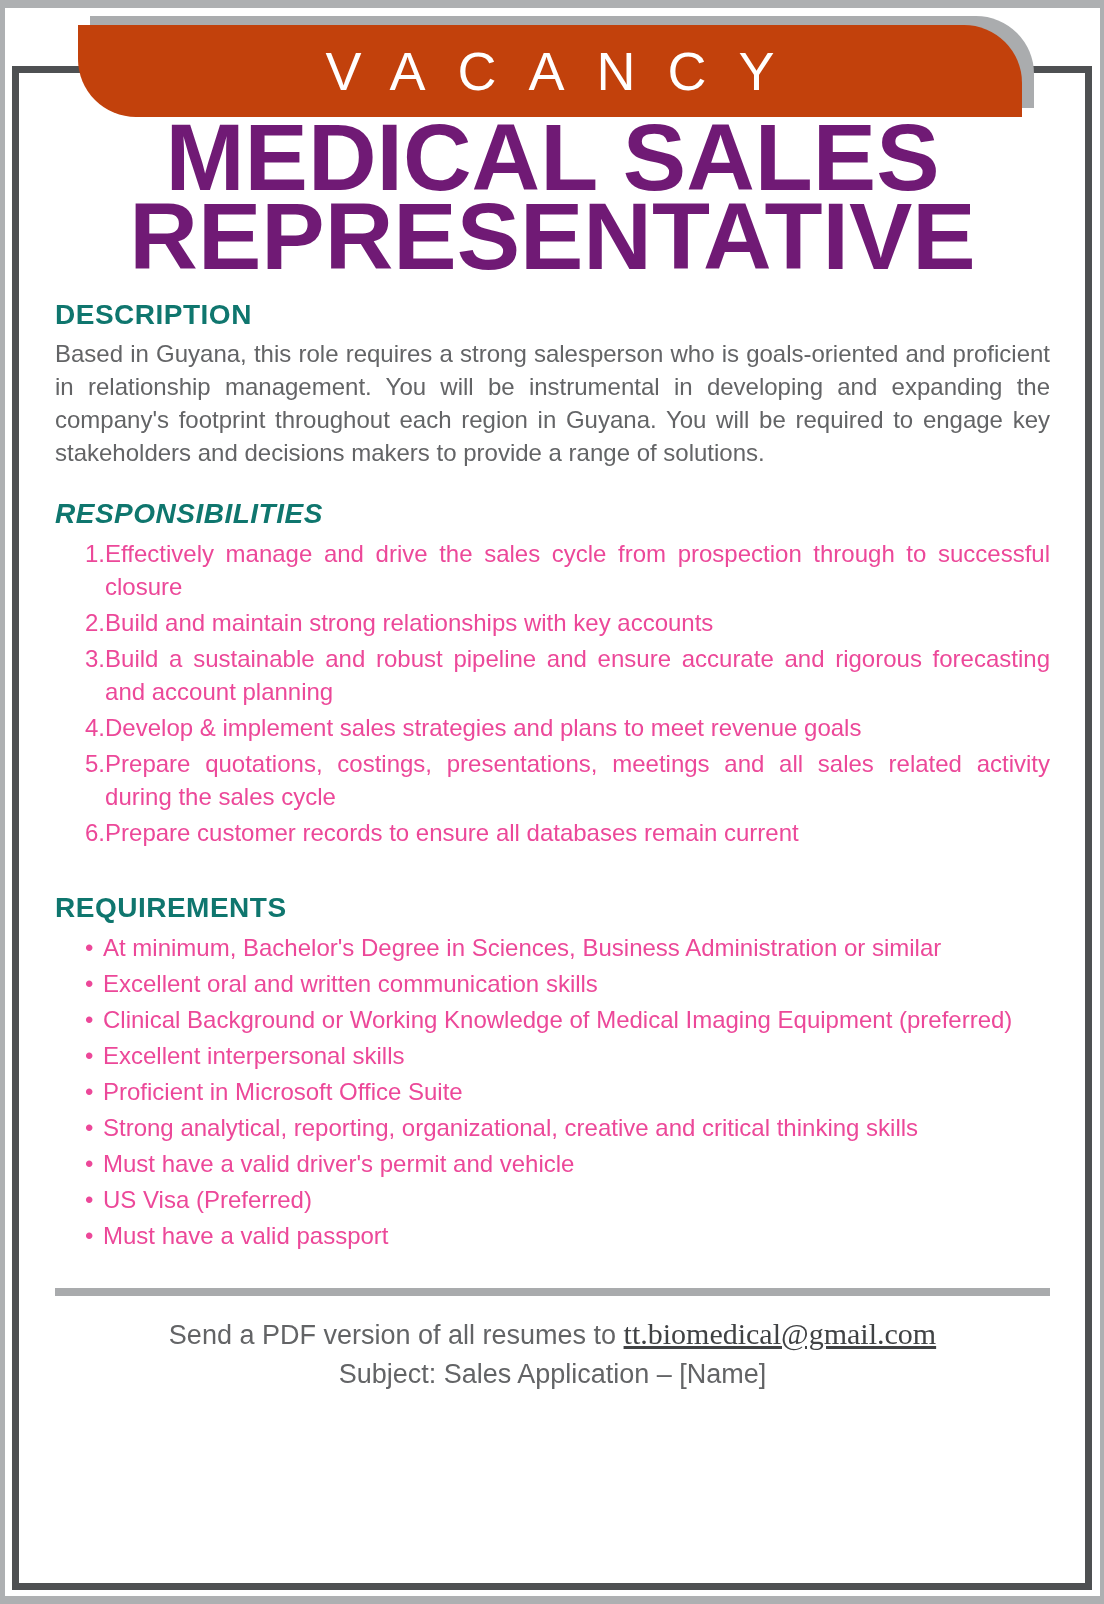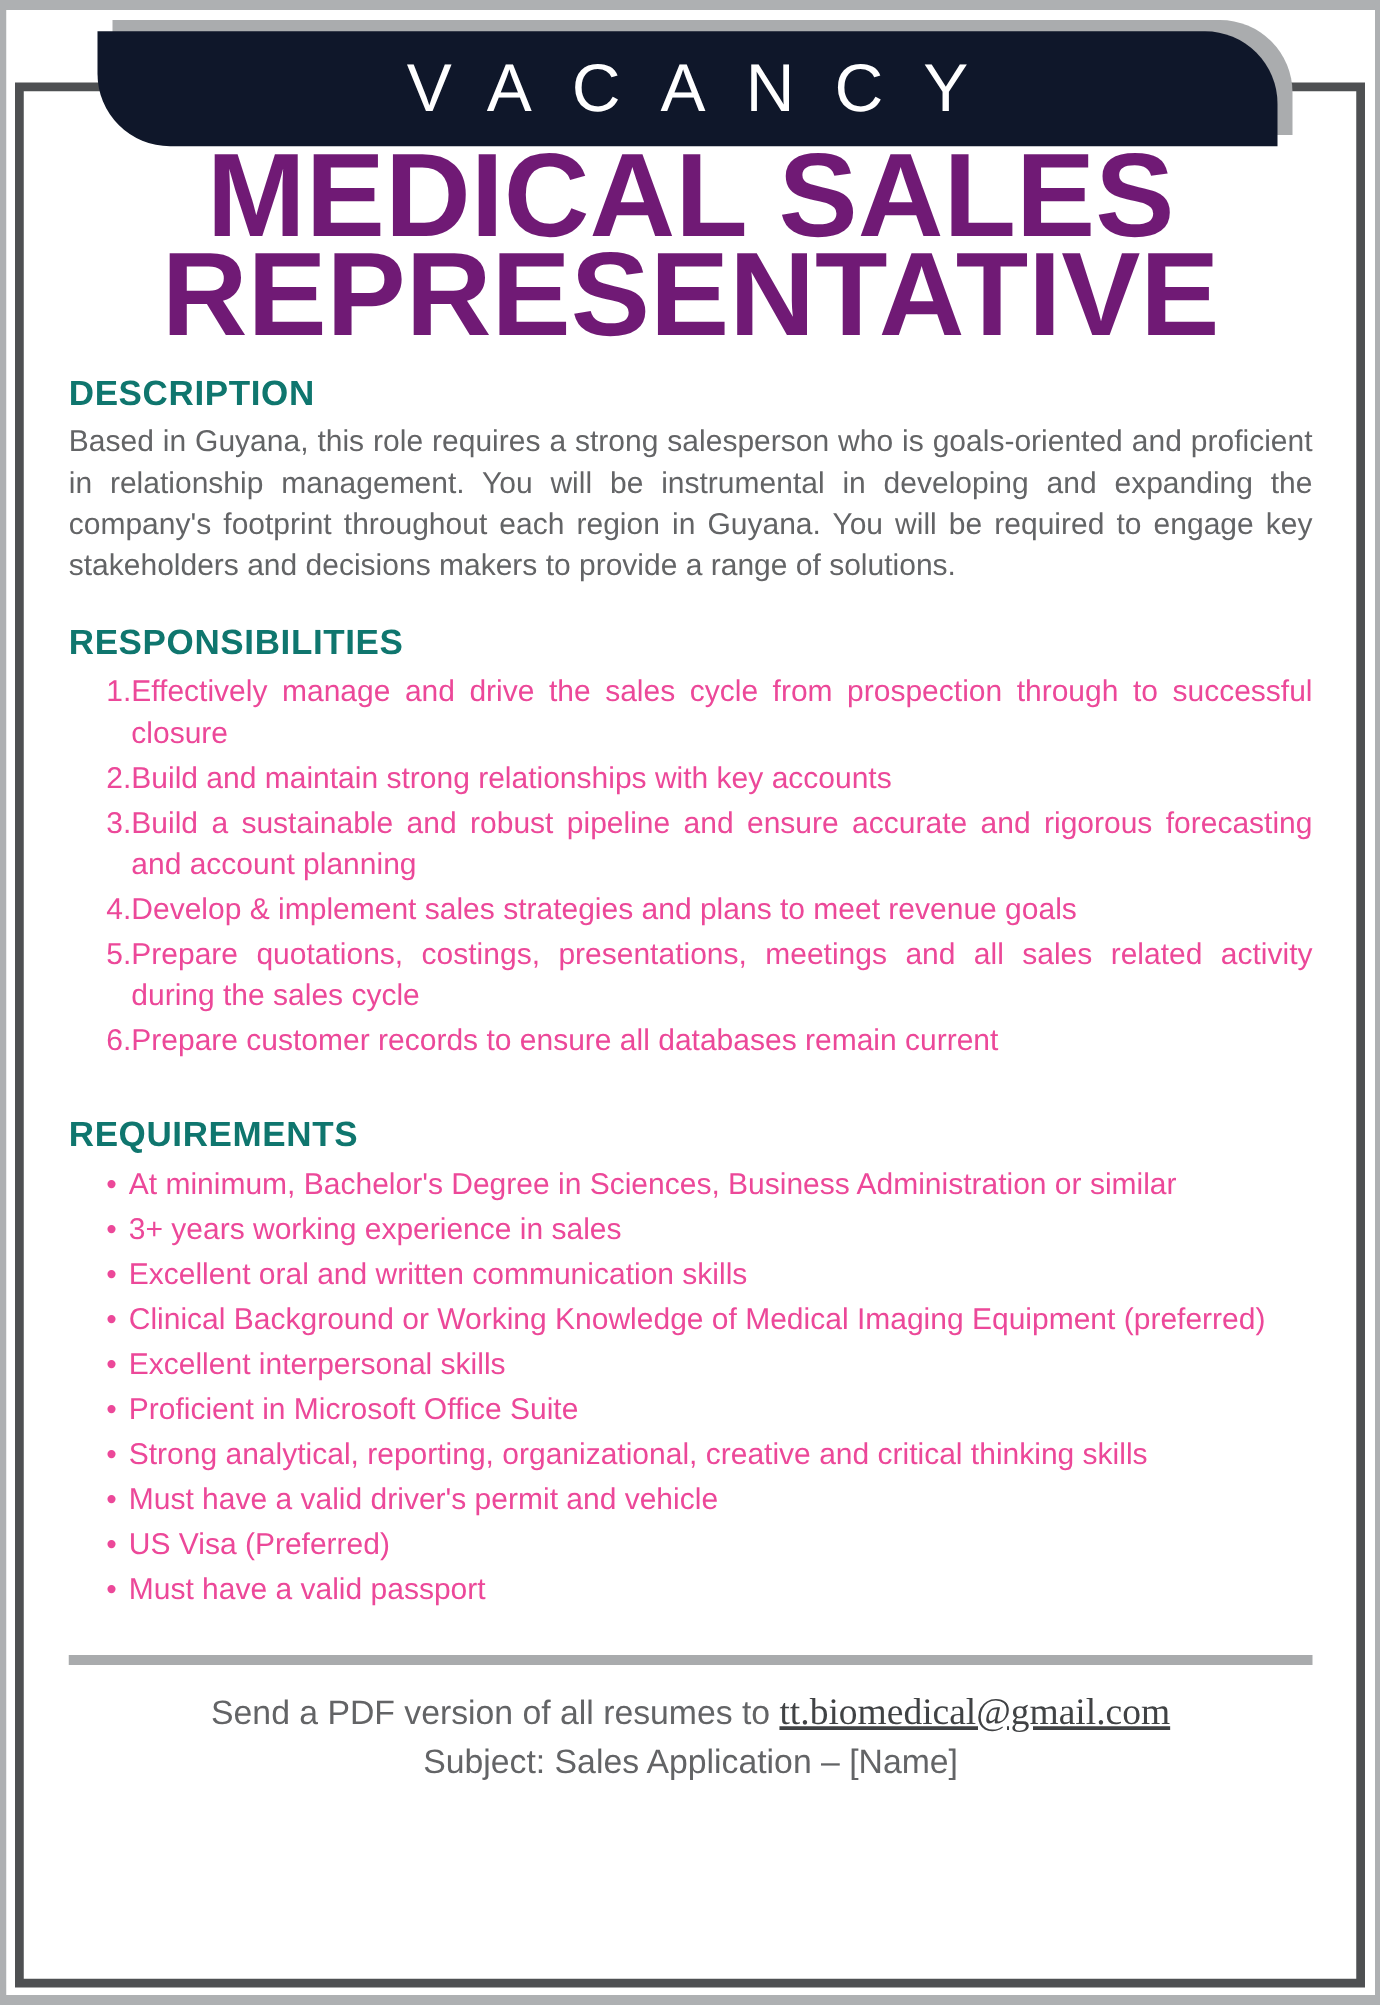--- a/index.html
+++ b/index.html
@@ -22,21 +22,21 @@
   }
   .banner-shadow{
     position:absolute;left:73px;top:17px;width:944px;height:92px;
     transform:translate(12px,-9px);
     background:#aaacae;
     border-radius:0 58px 0 58px;
     z-index:2;
   }
   .banner{
     position:absolute;left:73px;top:17px;width:944px;height:92px;
-    background:#0f172a;
+    background:#c2410c;
     border-radius:0 58px 0 58px;
     display:flex;align-items:center;justify-content:center;
     z-index:3;
   }
   .banner-label{
     color:#ffffff;
     font-size:54px;
     font-weight:400;
     letter-spacing:32px;
     text-indent:32px;
@@ -58,21 +58,21 @@
   .title span{display:block;}
   h2{
     margin:0;
     color:#0f766e;
     font-size:28px;
     font-weight:800;
     letter-spacing:.5px;
     line-height:34px;
   }
   .h-desc{margin-top:22px;}
-  .h-resp{margin-top:28px;}
+  .h-resp{margin-top:28px;font-style:italic;}
   .h-req{margin-top:42px;}
   .para{
     margin:5px 0 0 0;
     color:#636466;
     font-size:24px;
     line-height:33px;
     text-align:justify;
   }
   ol,ul{
     margin:6px 0 0 0;padding:0;
@@ -163,23 +163,20 @@
           <span>Prepare customer records to ensure all databases remain current</span>
         </li>
     </ol>
 
     <h2 class="h-req">REQUIREMENTS</h2>
     <ul>
       <li>
           <span>At minimum, Bachelor's Degree in Sciences, Business Administration or similar</span>
         </li>
       <li>
-          <span>3+ years working experience in sales</span>
-        </li>
-      <li>
           <span>Excellent oral and written communication skills</span>
         </li>
       <li>
           <span>Clinical Background or Working Knowledge of Medical Imaging Equipment (preferred)</span>
         </li>
       <li>
           <span>Excellent interpersonal skills</span>
         </li>
       <li>
           <span>Proficient in Microsoft Office Suite</span>

